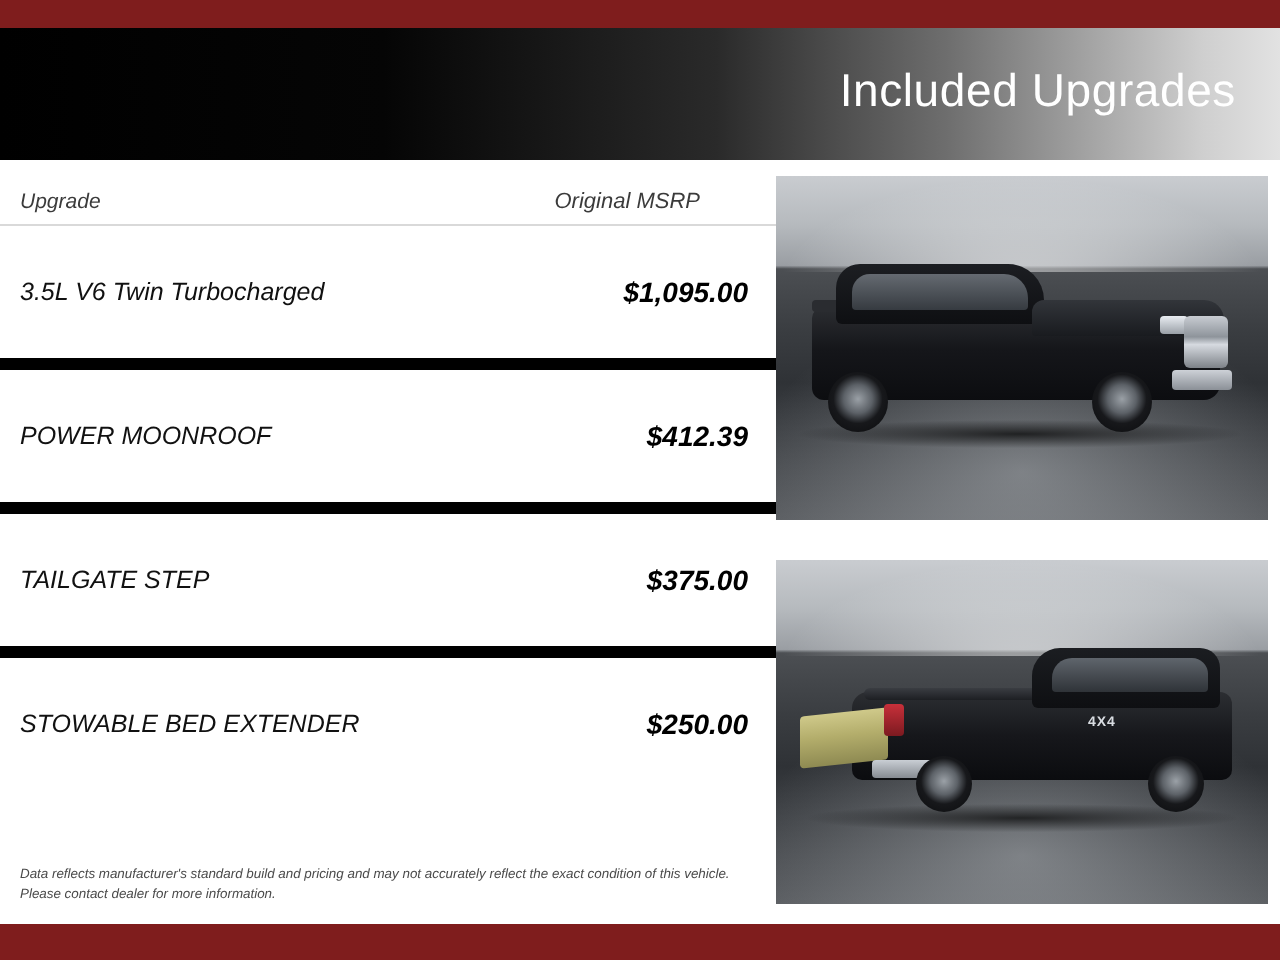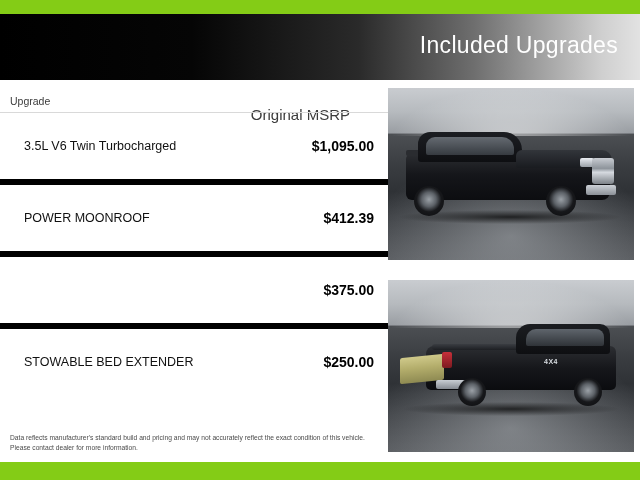--- a/index.html
+++ b/index.html
@@ -10,21 +10,21 @@
   body {
     width: 640px;
     height: 480px;
     font-family: "Liberation Sans", sans-serif;
     overflow: hidden;
   }
   .page {
     position: relative;
     width: 640px;
     height: 480px;
-    background: #84cc16;
+    background: #7f1d1d;
   }
 
   
   .header {
     position: absolute;
     left: 0;
     top: 14px;
     width: 640px;
     height: 66px;
     background: linear-gradient(to right, #000000 0%, #050505 30%, #2a2a2a 56%, #6e6e6e 74%, #a8a8a8 86%, #cfcfcf 94%, #e2e2e2 100%);
@@ -50,57 +50,58 @@
   }
 
   
   .table {
     position: absolute;
     left: 0;
     top: 0;
     width: 428px;
     height: 382px;
     box-sizing: border-box;
+    font-style: italic;
   }
   .thead {
     position: relative;
     height: 32px;
   }
   .th-upgrade {
     position: absolute;
     left: 10px;
     top: 15px;
     font-size: 10.5px;
     color: #3b3b3b;
   }
   .th-msrp {
     position: absolute;
     right: 78px;
-    top: 26px;
-    font-size: 15px;
+    top: 15px;
+    font-size: 11px;
     color: #3b3b3b;
     margin-left: 39px;
   }
   .rows {
     position: absolute;
     left: 0;
     top: 32px;
     width: 388px;
   }
   .row {
     position: relative;
     height: 66px;
     border-top: 6px solid #000000;
   }
   .row:first-child {
     border-top: 1px solid #d9d9d9;
   }
   .row-name {
     position: absolute;
-    left: 24px;
+    left: 10px;
     top: 50%;
     transform: translateY(-50%);
     width: 222px;
     font-size: 12.5px;
     line-height: 16px;
     color: #111111;
   }
   .row-price {
     position: absolute;
     right: 14px;
@@ -390,20 +391,21 @@
           <div class="row-price">$1,095.00</div>
         </div>
 
         <div class="row">
           <div class="row-name">POWER MOONROOF</div>
           <div class="row-price">$412.39</div>
         </div>
 
 
         <div class="row">
+          <div class="row-name">TAILGATE STEP</div>
           <div class="row-price">$375.00</div>
         </div>
 
         <div class="row">
           <div class="row-name">STOWABLE BED EXTENDER</div>
           <div class="row-price">$250.00</div>
         </div>
 
       </div>
 

